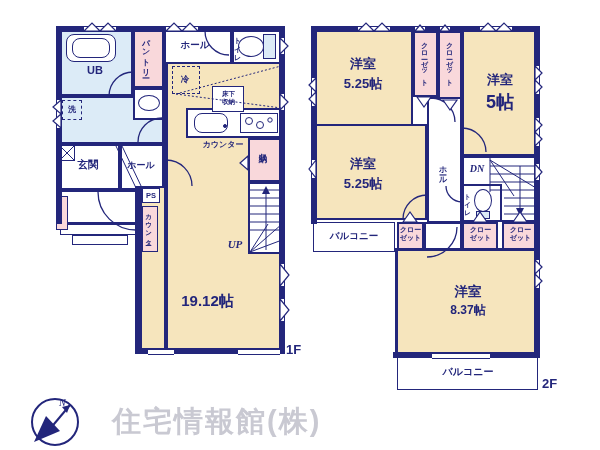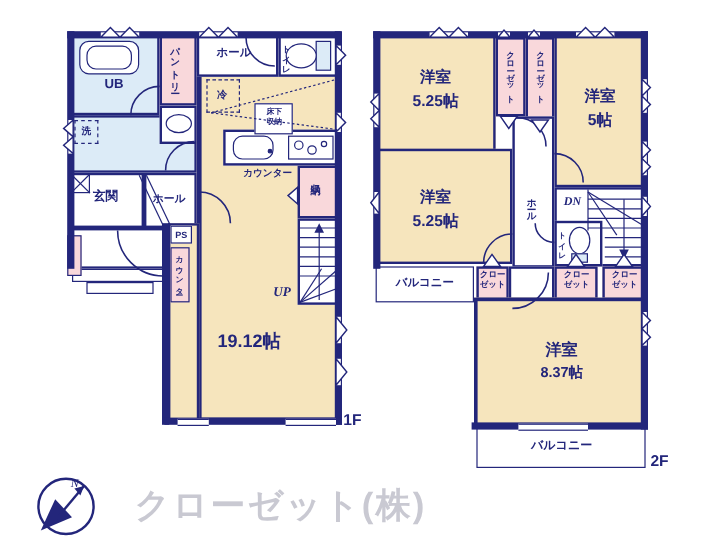--- a/index.html
+++ b/index.html
@@ -87,21 +87,21 @@
   <div class="lbl" style="left:172px;top:74px;width:26px;font-size:8.5px;">冷</div>
   <div class="lbl" style="left:221px;top:90px;width:15px;font-size:6.5px;">床下収納</div>
   <div class="lbl dash" style="left:62px;top:100px;width:18px;height:18px;font-size:8px;line-height:18px;">洗</div>
   <div class="lbl" style="left:193px;top:140px;width:60px;font-size:8px;">カウンター</div>
   <div class="lbl" style="left:64px;top:158px;width:48px;font-size:10.5px;">玄関</div>
   <div class="lbl" style="left:118px;top:160px;width:46px;font-size:9px;">ホール</div>
   <div class="lbl" style="left:142px;top:191px;width:18px;font-size:7.5px;">PS</div>
   <div class="lbl vert" style="left:145px;top:209px;font-size:6.5px;">カウンター</div>
   <div class="lbl vert" style="left:259px;top:146px;font-size:8.5px;">収納</div>
   <div class="lbl ser" style="left:224px;top:238px;width:22px;font-size:11px;">UP</div>
-  <div class="lbl" style="left:150px;top:276px;width:115px;font-size:15px;text-align:center;">19.12帖</div>
+  <div class="lbl" style="left:150px;top:292px;width:115px;font-size:15px;text-align:center;">19.12帖</div>
   <div class="lbl" style="left:286px;top:342px;width:26px;font-size:13px;text-align:left;">1F</div>
 
   <div class="r cream" style="left:313px;top:28px;width:100px;height:98px;"></div>
   <div class="r pink" style="left:413px;top:31px;width:25px;height:66px;"></div>
   <div class="r pink" style="left:438px;top:31px;width:24px;height:69px;"></div>
   <div class="r cream" style="left:462px;top:28px;width:76px;height:128px;"></div>
   <div class="r cream" style="left:313px;top:124px;width:114px;height:96px;"></div>
   <div class="r" style="left:427px;top:97px;width:35px;height:126px;"></div>
   <div class="r" style="left:462px;top:156px;width:76px;height:66px;"></div>
   <div class="r" style="left:462px;top:184px;width:40px;height:38px;"></div>
@@ -130,36 +130,36 @@
   <div class="gap" style="left:535px;top:118px;width:4px;height:28px;"></div>
   <div class="gap" style="left:535px;top:164px;width:4px;height:16px;"></div>
   <div class="gap" style="left:535px;top:260px;width:4px;height:28px;"></div>
   <div class="gap" style="left:432px;top:353px;width:58px;height:4px;border-top:1.5px solid var(--navy);border-bottom:1.5px solid var(--navy);"></div>
 
   <div class="lbl" style="left:330px;top:56px;width:66px;font-size:13px;">洋室</div>
   <div class="lbl" style="left:330px;top:76px;width:66px;font-size:13px;">5.25帖</div>
   <div class="lbl vert" style="left:421px;top:37px;font-size:7px;">クローゼット</div>
   <div class="lbl vert" style="left:446px;top:37px;font-size:7px;">クローゼット</div>
   <div class="lbl" style="left:468px;top:72px;width:64px;font-size:13px;">洋室</div>
-  <div class="lbl" style="left:468px;top:92px;width:64px;font-size:13px;">5帖</div>
+  <div class="lbl" style="left:468px;top:92px;width:64px;font-size:18px;">5帖</div>
   <div class="lbl" style="left:330px;top:156px;width:66px;font-size:13px;">洋室</div>
   <div class="lbl" style="left:330px;top:176px;width:66px;font-size:13px;">5.25帖</div>
   <div class="lbl vert" style="left:438px;top:160px;font-size:8px;">ホール</div>
   <div class="lbl ser" style="left:466px;top:163px;width:22px;font-size:10px;">DN</div>
   <div class="lbl vert" style="left:464px;top:189px;font-size:6.5px;">トイレ</div>
   <div class="lbl" style="left:318px;top:230px;width:72px;font-size:9.5px;">バルコニー</div>
   <div class="lbl" style="left:399px;top:226px;width:23px;font-size:7px;">クローゼット</div>
   <div class="lbl" style="left:469px;top:226px;width:23px;font-size:7px;">クローゼット</div>
   <div class="lbl" style="left:509px;top:226px;width:23px;font-size:7px;">クローゼット</div>
   <div class="lbl" style="left:432px;top:284px;width:72px;font-size:13.5px;">洋室</div>
   <div class="lbl" style="left:432px;top:303px;width:72px;font-size:12px;">8.37帖</div>
   <div class="lbl" style="left:437px;top:366px;width:62px;font-size:10px;">バルコニー</div>
   <div class="lbl" style="left:542px;top:376px;width:26px;font-size:13px;text-align:left;">2F</div>
 
-  <div id="watermark" style="left:112px;top:402px;">クローゼット(株)</div>
+  <div id="watermark" style="left:112px;top:402px;">住宅情報館(株)</div>
 
   <svg width="600" height="450" viewBox="0 0 600 450">
     <g stroke="#23267b" fill="none" stroke-width="1.3">
       <path d="M133,72 A24,24 0 0 0 109,96"></path>
       <path d="M205,31 A24,24 0 0 0 229,55"></path>
       <path d="M162,118 A24,24 0 0 0 138,142"></path>
       <path d="M166,160 A26,26 0 0 1 192,186"></path>
       <path d="M98,192 A38,38 0 0 0 136,230"></path>
       <path d="M431,98 A24,24 0 0 1 455,122"></path>
       <path d="M462,128 A24,24 0 0 1 486,152"></path>

